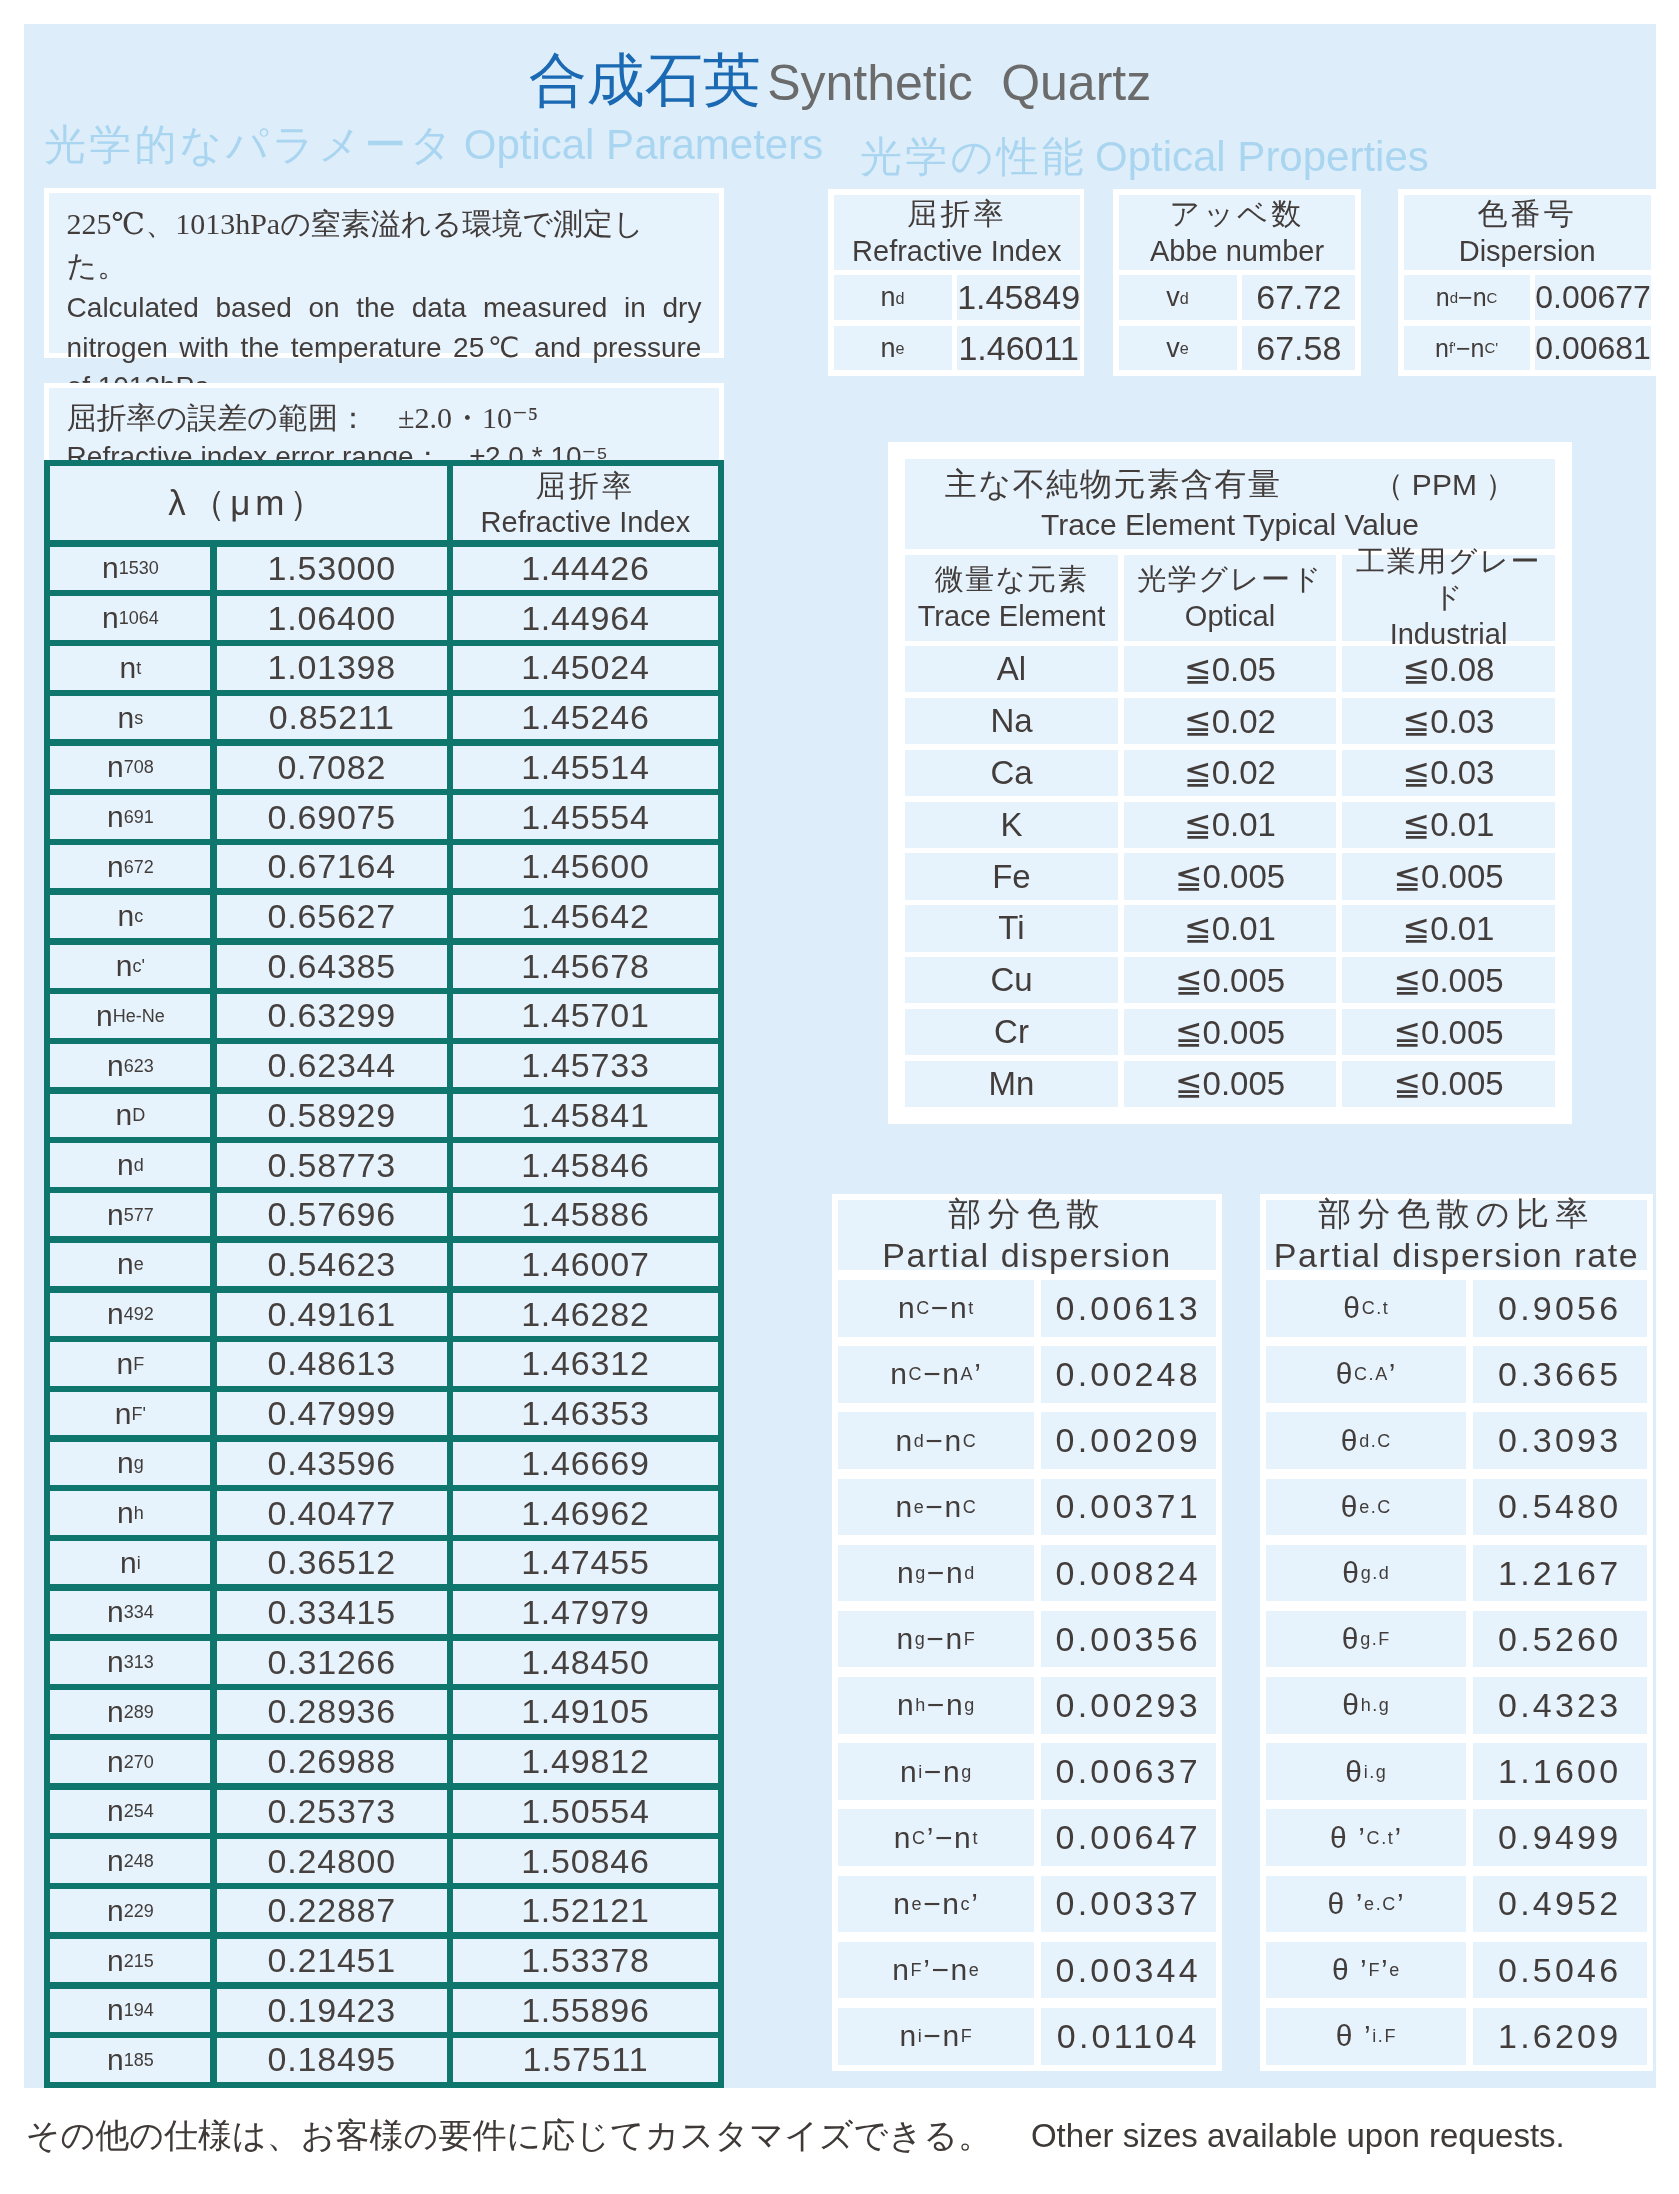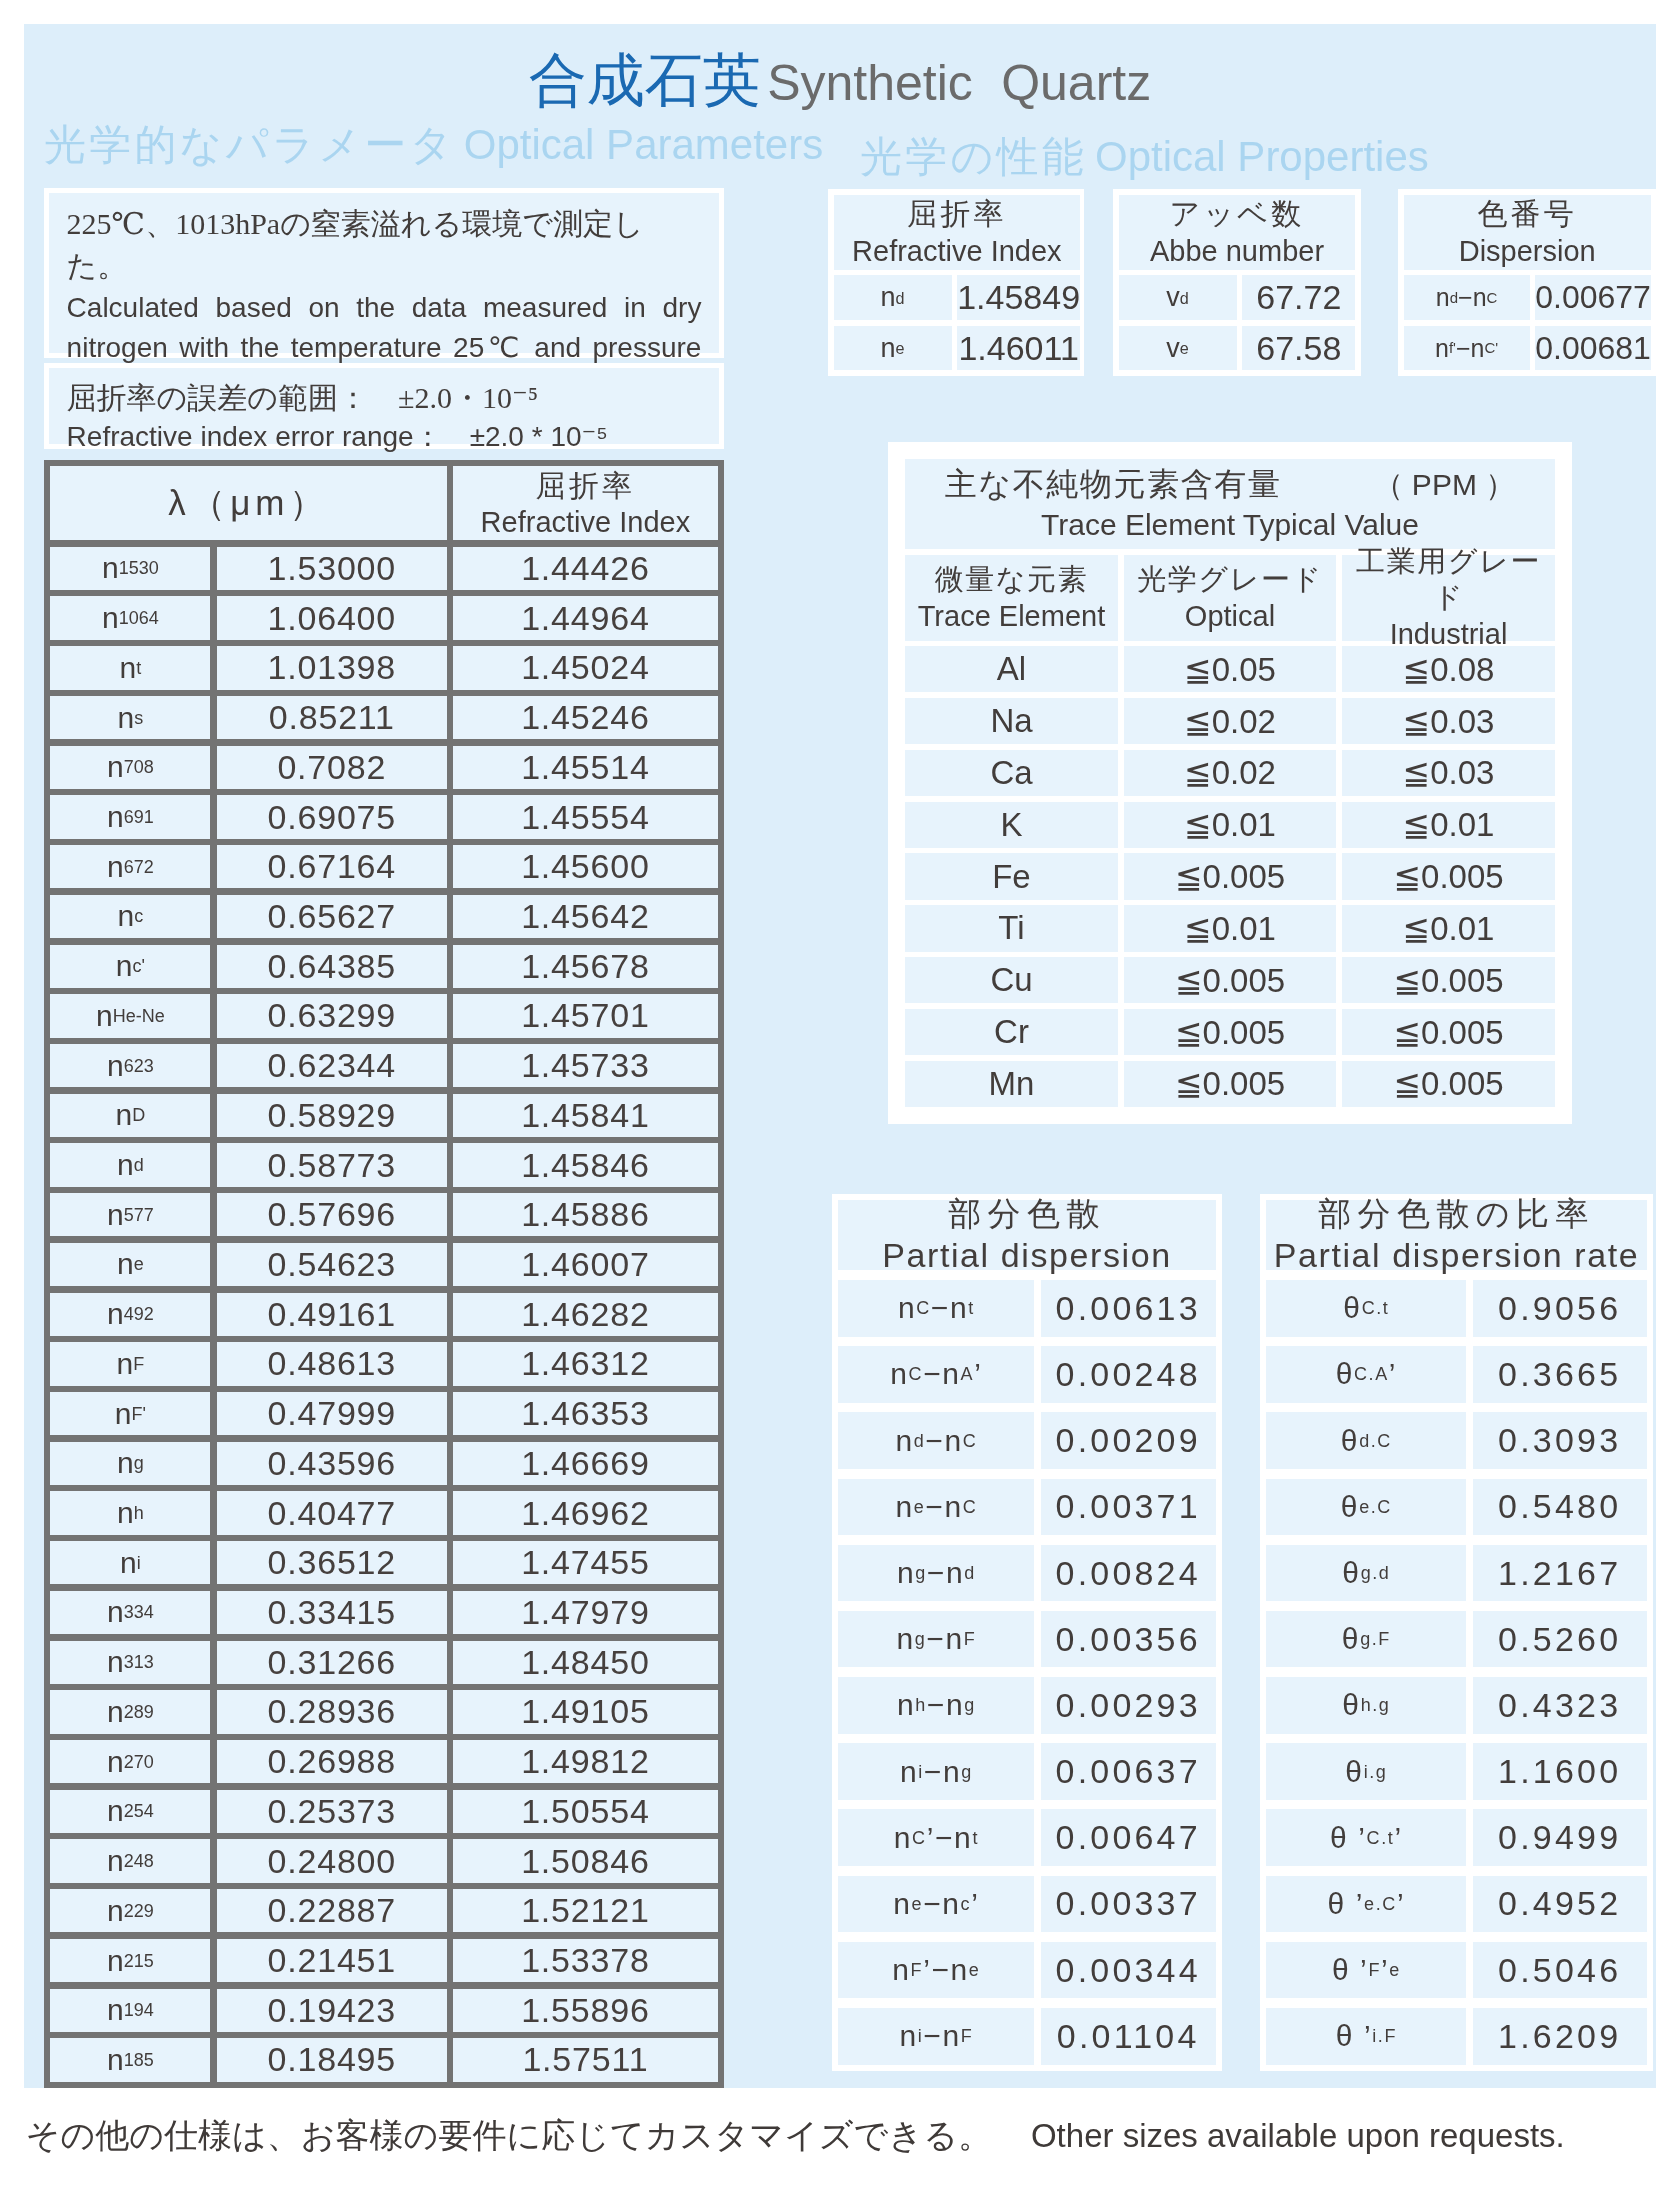--- a/index.html
+++ b/index.html
@@ -29,35 +29,35 @@
   .section-header.left-col { left:20px; }
   .section-header.right-col { left:836px;margin-top:12px; }
 
   
   .note-box {
     position:absolute; left:20px; width:680px;
     background:#e7f3fc; border:5.6px solid #ffffff;
     padding:9.6px 17.6px;
   }
   .note-box.one { top:164px; height:170px; }
-  .note-box.two { top:339px; height:86px; }
+  .note-box.two { top:359px; height:86px; }
   .note-jp { font-size:30px; line-height:1.42; }
   .note-en { font-size:28px; line-height:1.42; text-align:justify; }
   .note-box.two .note-jp, .note-box.two .note-en { line-height:1.35; }
 
   
   .cell {
     background:#e7f3fc; display:flex; align-items:center; justify-content:center;
     text-align:center;
   }
 
   
   .wl-table {
     position:absolute; left:20px; top:436px; width:680px; height:1628px;
-    background:#737373; padding:6.4px;
+    background:#0f766e; padding:6.4px;
     display:grid; grid-template-columns:160px 230px 1fr;
     grid-template-rows:74px repeat(31, 1fr); gap:6.4px;
   }
   .wl-h-lambda { grid-column:1/3; font-size:35px; letter-spacing:4.8px; }
   .wl-head { flex-direction:column; line-height:1.25; }
   .wl-head .jp { font-size:30px; letter-spacing:3.2px; }
   .wl-head .en { font-size:29px; }
   .wl-label { font-size:30px; }
   .wl-num { font-size:34px; letter-spacing:0.8px; color:#46403e; }
 

